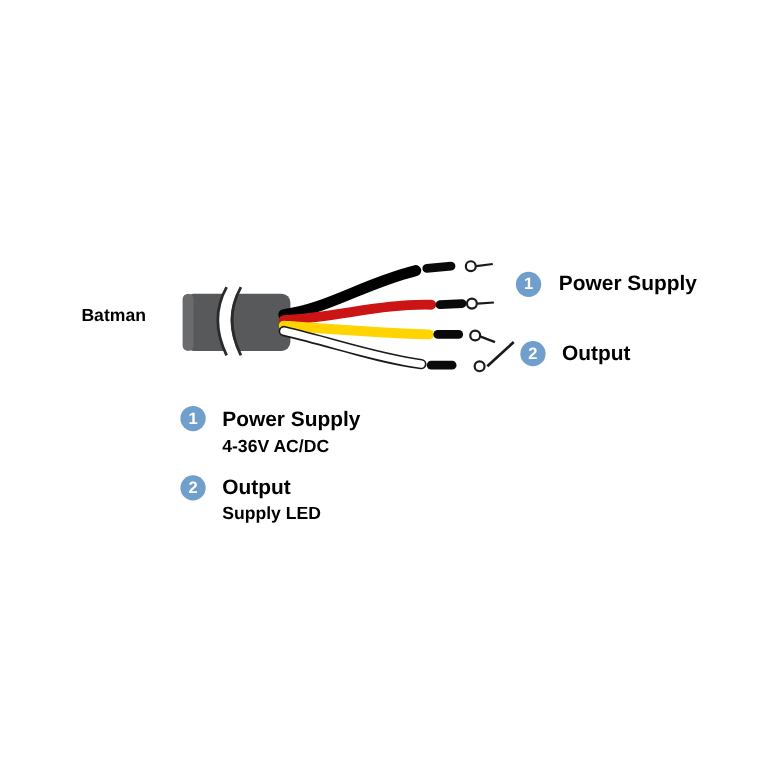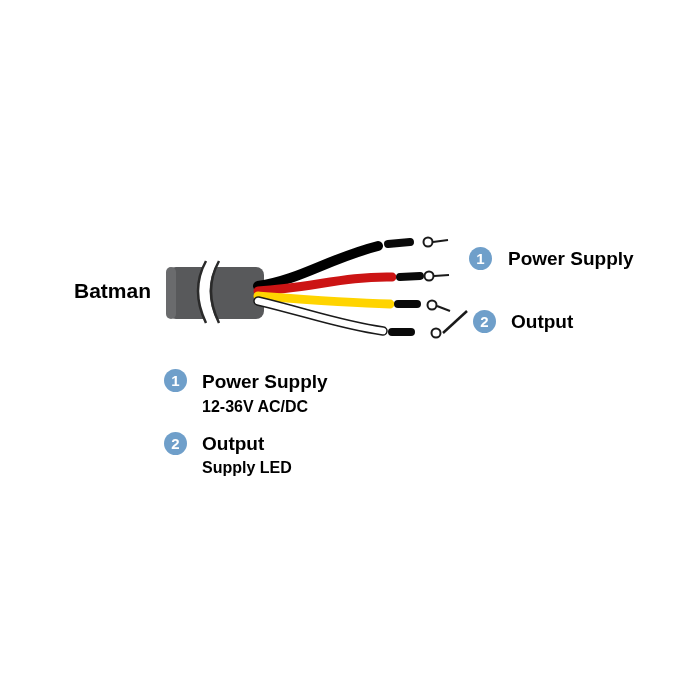--- a/index.html
+++ b/index.html
@@ -5,21 +5,21 @@
   html,body{margin:0;padding:0;background:#ffffff;}
   .canvas{
     position:relative;
     width:700px;height:700px;
     background:#ffffff;
     font-family:"Liberation Sans", sans-serif;
     overflow:hidden;
   }
   .diagram-svg{position:absolute;left:0;top:0;}
   .txt{position:absolute;color:#000;font-weight:bold;white-space:nowrap;}
-  .cable-label{left:74px;top:279px;font-size:21px;}
+  .cable-label{left:74px;top:279px;font-size:16px;}
   .callout-label{font-size:19px;}
   .badge{
     position:absolute;
     width:23px;height:23px;border-radius:50%;
     color:#fff;font-weight:bold;font-size:15px;
     display:flex;align-items:center;justify-content:center;
     line-height:1;
   }
   .legend-title{font-size:19px;}
   .legend-sub{font-size:16px;}
@@ -83,19 +83,19 @@
   <div class="txt cable-label">Batman</div>
 
   <div class="badge" style="left:469px;top:247px;background:#6f9fca;">1</div>
   <div class="txt callout-label" style="left:508px;top:248px;">Power Supply</div>
 
   <div class="badge" style="left:473px;top:310px;background:#6f9fca;">2</div>
   <div class="txt callout-label" style="left:511px;top:311px;">Output</div>
 
   <div class="badge" style="left:164px;top:369px;background:#6f9fca;">1</div>
   <div class="txt legend-title" style="left:202px;top:371px;">Power Supply</div>
-  <div class="txt legend-sub" style="left:202px;top:398px;">12-36V AC/DC</div>
+  <div class="txt legend-sub" style="left:202px;top:398px;">4-36V AC/DC</div>
 
   <div class="badge" style="left:164px;top:432px;background:#6f9fca;">2</div>
   <div class="txt legend-title" style="left:202px;top:433px;">Output</div>
   <div class="txt legend-sub" style="left:202px;top:459px;">Supply LED</div>
 
 </div>
 
 </body></html>

